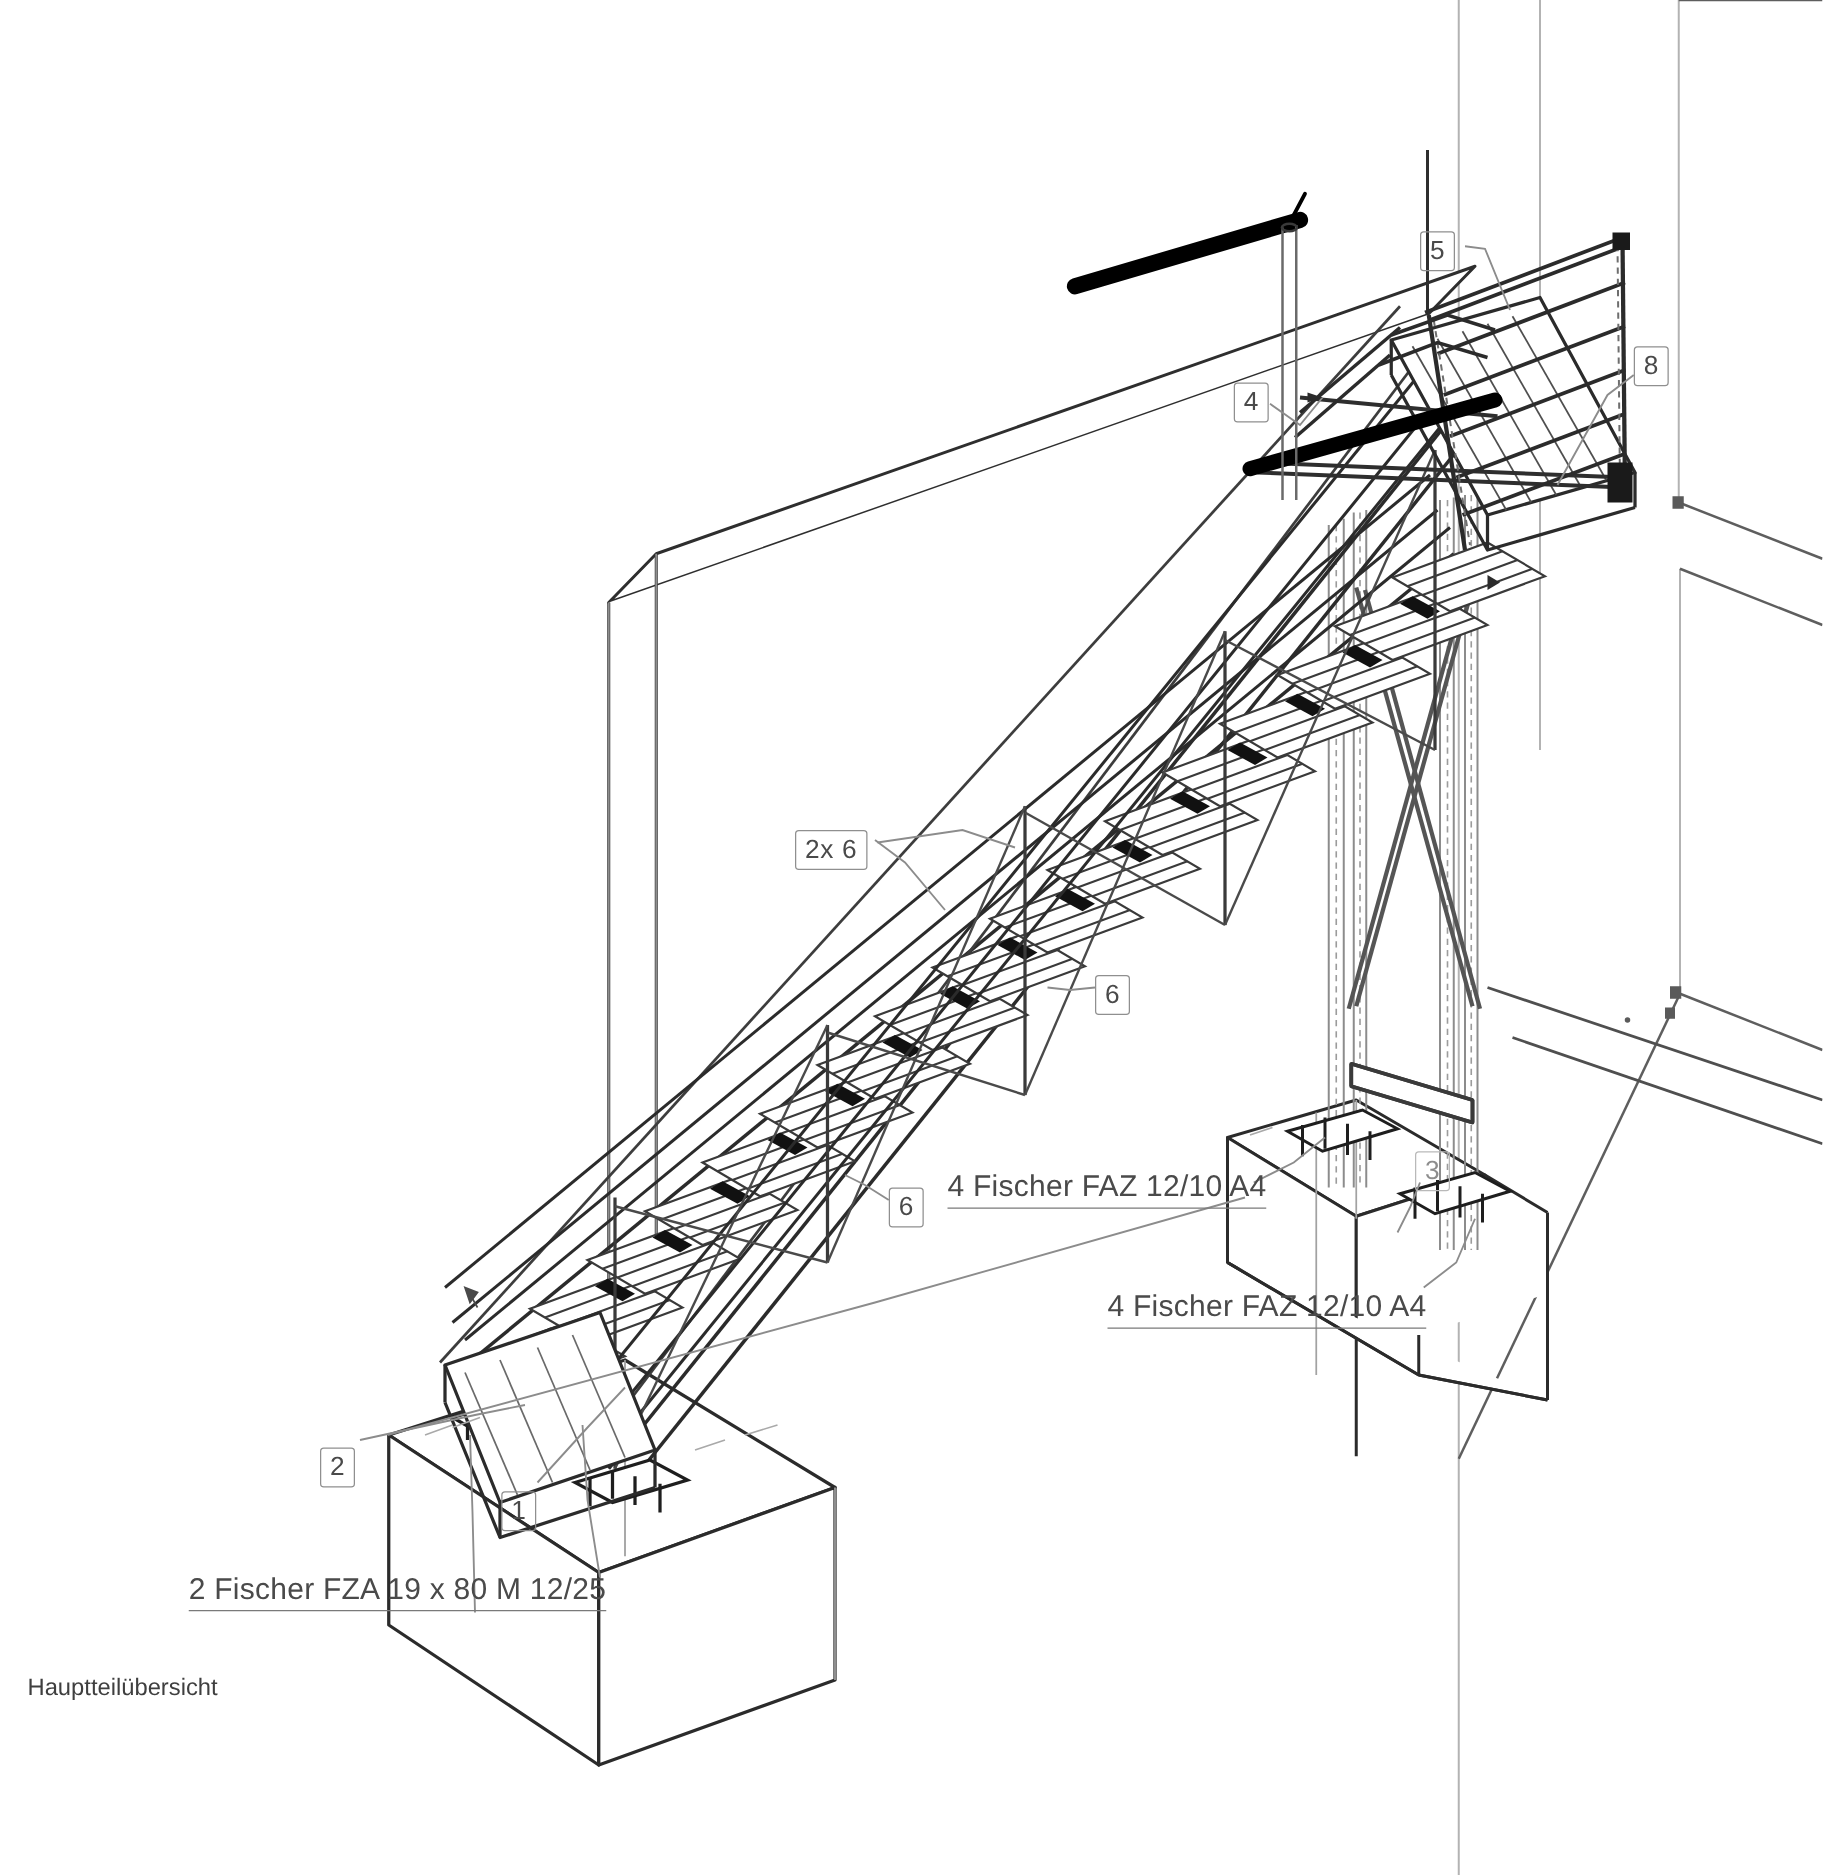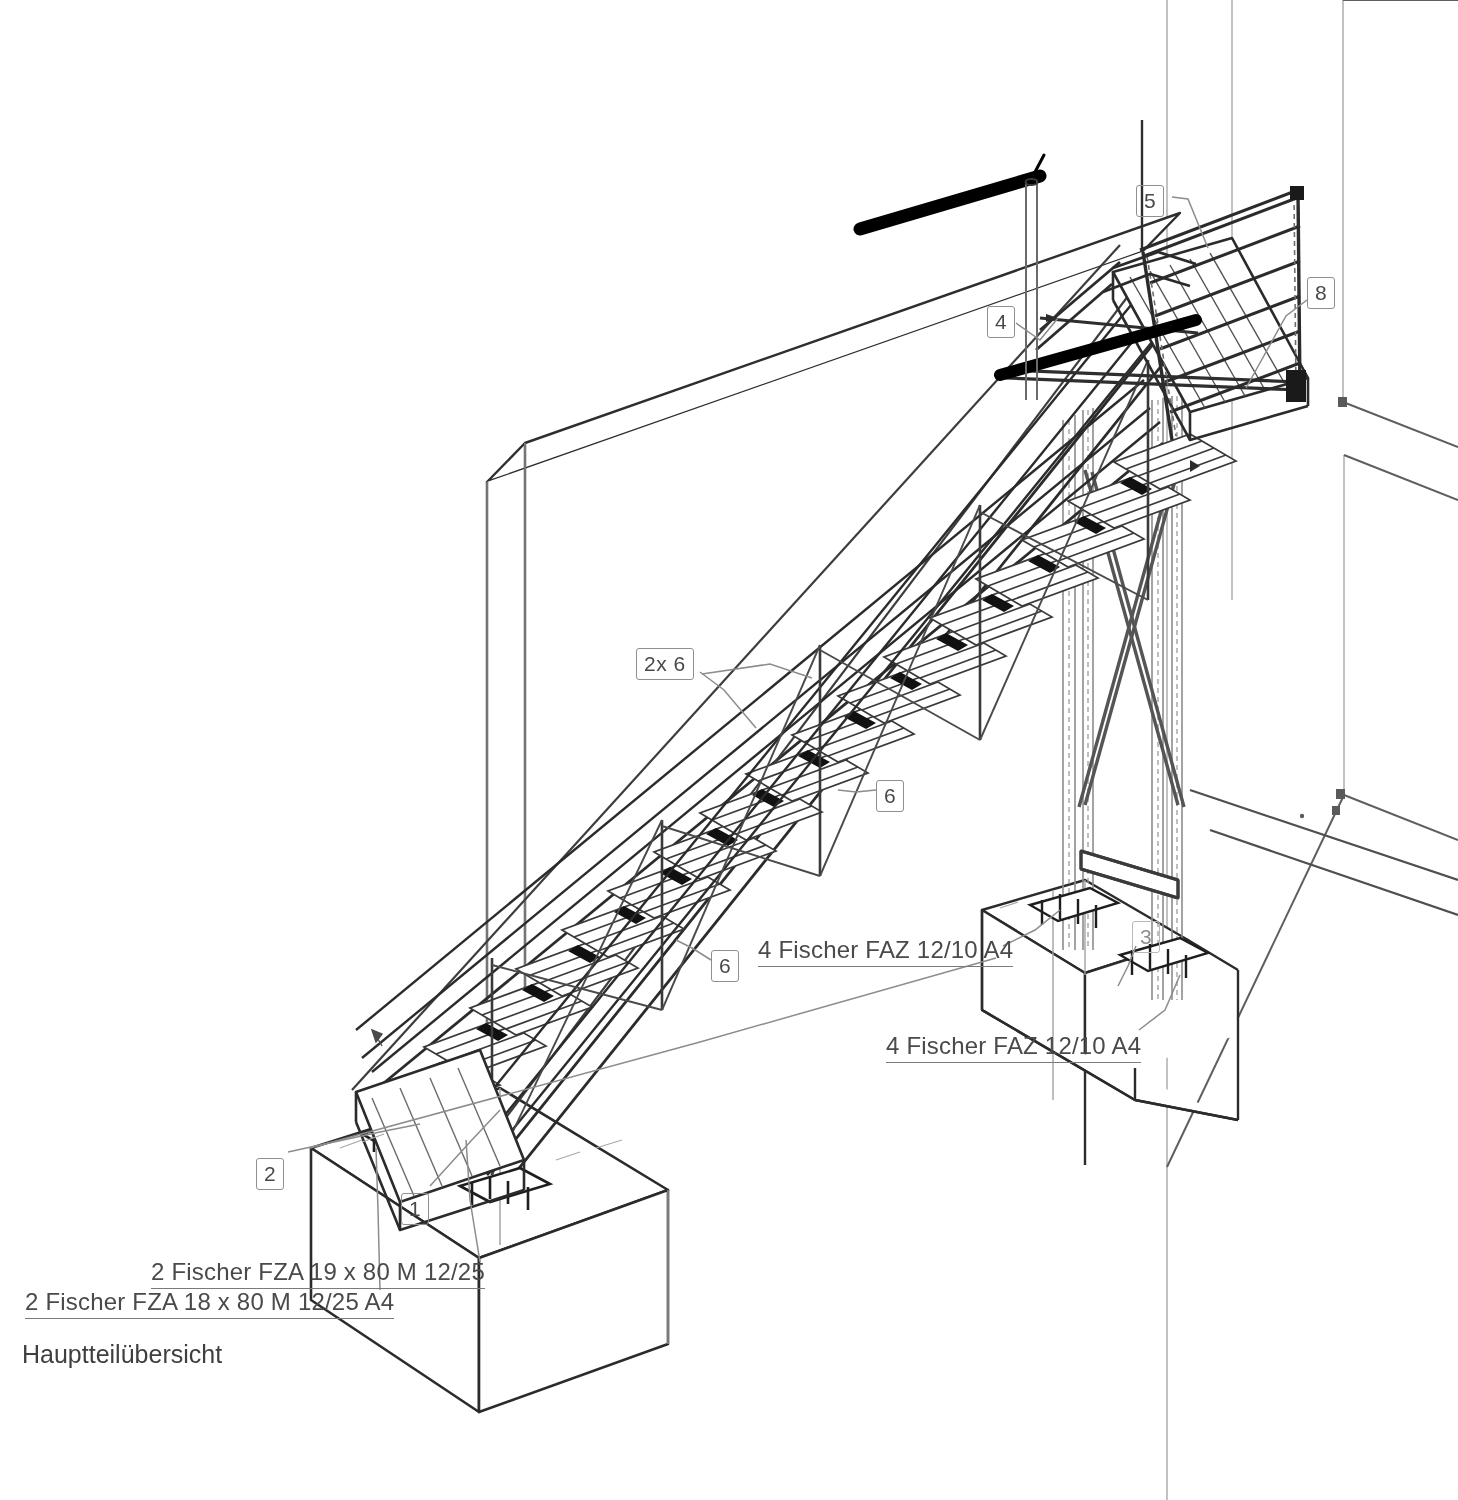--- a/index.html
+++ b/index.html
@@ -33,21 +33,21 @@
     font-size:24px;
     color:#4a4a4a;
     white-space:nowrap;
     border-bottom:1.5px solid #7a7a7a;
     padding-bottom:2px;
     font-family:"Liberation Sans", sans-serif;
     letter-spacing:0.2px;
   }
   .caption{
     position:absolute;
-    font-size:25px;
+    font-size:19px;
     color:#3f3f3f;
     white-space:nowrap;
     font-family:"Liberation Sans", sans-serif;
   }
 </style>
 </head>
 <body>
 
 <div id="stage">
 
@@ -493,23 +493,22 @@
     </g>
   </svg>
 
   <div class="callout-box dark" style="left:401px;  top:1193px;">1</div>
   <div class="callout-box dark" style="left:256px;  top:1158px;">2</div>
   <div class="callout-box light" style="left:1132px; top:921px;">3</div>
   <div class="callout-box dark" style="left:987px;  top:306px;">4</div>
   <div class="callout-box dark" style="left:1136px; top:185px;">5</div>
   <div class="callout-box dark" style="left:876px;  top:780px;">6</div>
   <div class="callout-box dark" style="left:711px;  top:950px;">6</div>
-  <div class="callout-box dark" style="left:636px;  top:648px;">2x 6</div>
+  <div class="callout-box dark" style="left:636px;  top:664px;">2x 6</div>
   <div class="callout-box dark" style="left:1307px; top:277px;">8</div>
 
   <div class="note" style="left:758px;  top:936px;">4 Fischer FAZ 12/10 A4</div>
   <div class="note" style="left:886px;  top:1032px;">4 Fischer FAZ 12/10 A4</div>
   <div class="note" style="left:151px;  top:1258px;">2 Fischer FZA 19 x 80 M 12/25</div>
-  <div class="note" style="left:25px;   top:1288px;">2 Fischer FZA 18 x 80 M 12/25 A4</div>
 
   <div class="caption" style="left:22px; top:1340px;">Hauptteilübersicht</div>
 
 </div>
 
 </body></html>

